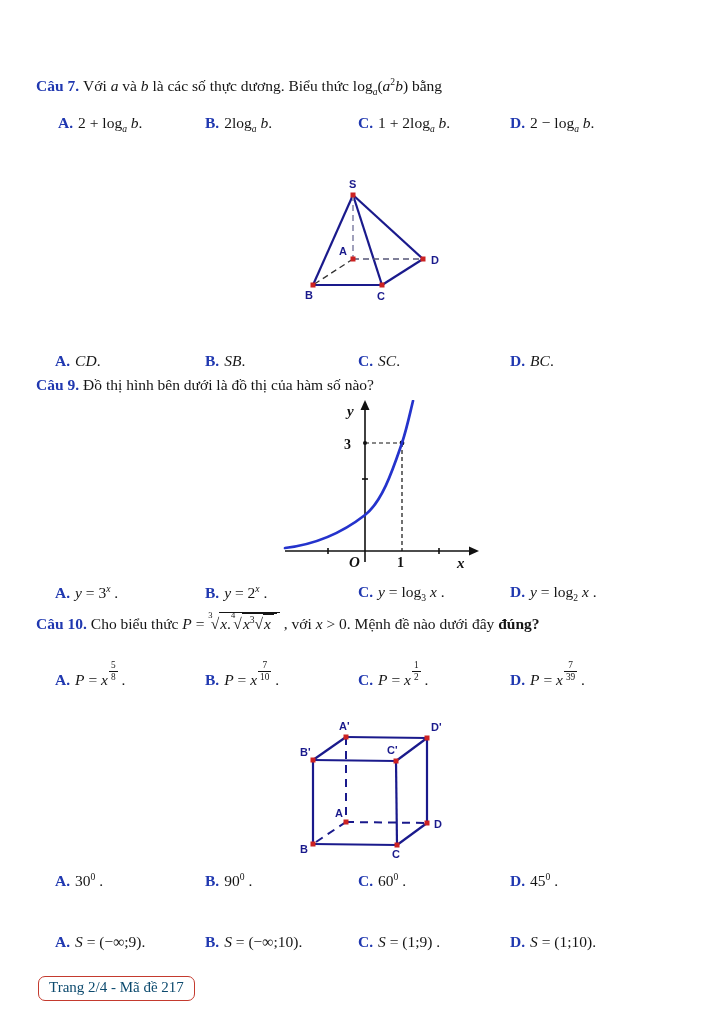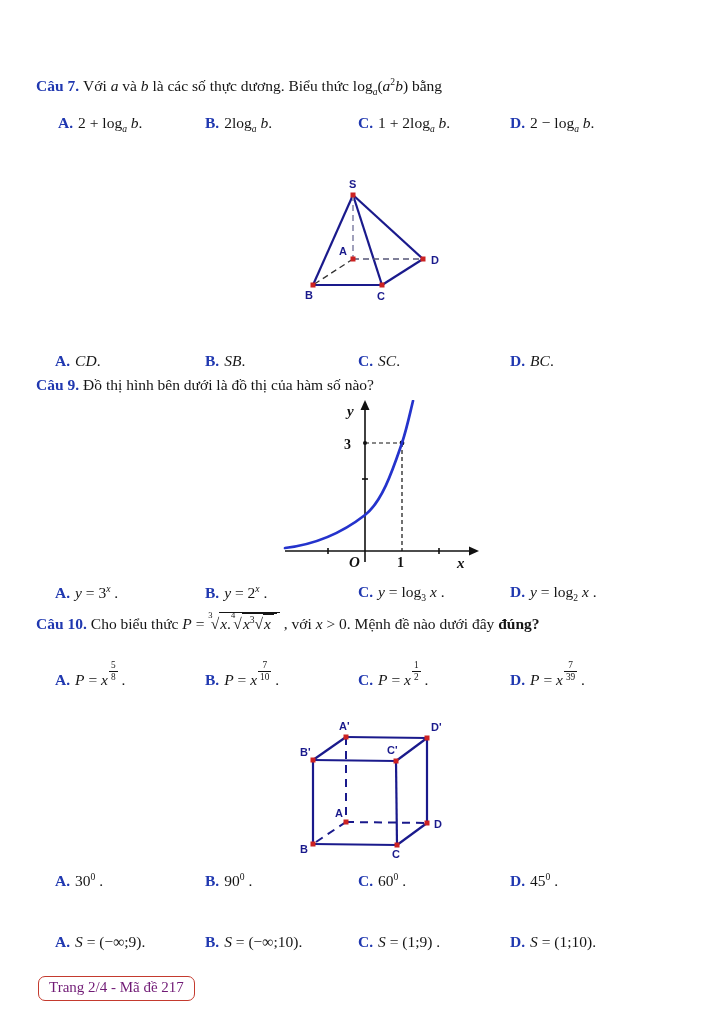--- a/index.html
+++ b/index.html
@@ -20,21 +20,21 @@
   .rb{display:inline-block;border-top:1.3px solid #151515;padding:0 3px 0 1px;font-family:Liberation Serif, serif;}
   
   .fx{display:inline-block;vertical-align:0.55em;font-size:0.6em;text-align:center;line-height:1.15;margin-left:1px;}
   .fx .fn{display:block;border-bottom:1px solid #151515;padding:0 2px;}
   .fx .fd{display:block;padding:0 2px;}
   .fig{position:absolute;}
   .figlab{font-family:"Liberation Sans",sans-serif;font-weight:bold;fill:#1a1a8c;font-size:11px;}
   .axlab{font-family:"Liberation Serif",serif;font-weight:bold;font-style:italic;fill:#111;font-size:15px;}
   .axnum{font-family:"Liberation Serif",serif;font-weight:bold;fill:#111;font-size:14px;}
   .pagebox{position:absolute;left:38px;top:964px;border:1.6px solid #c43a2e;border-radius:7px;
-           padding:2px 10px 4px;color:#701a75;font-size:15px;white-space:nowrap;}
+           padding:2px 10px 4px;color:#0c4a6e;font-size:15px;white-space:nowrap;}
 </style>
 </head>
 <body>
 
 <div class="page">
 
   <div class="qhead" style="top:64px">
     <span class="qlabel">Câu 7.</span><span>Với <i>a</i> và <i>b</i> là các số thực dương. Biểu thức log<sub><i>a</i></sub>(<i>a</i><sup>2</sup><i>b</i>) bằng</span>
   </div>
   <div class="opts" style="top:102px">

